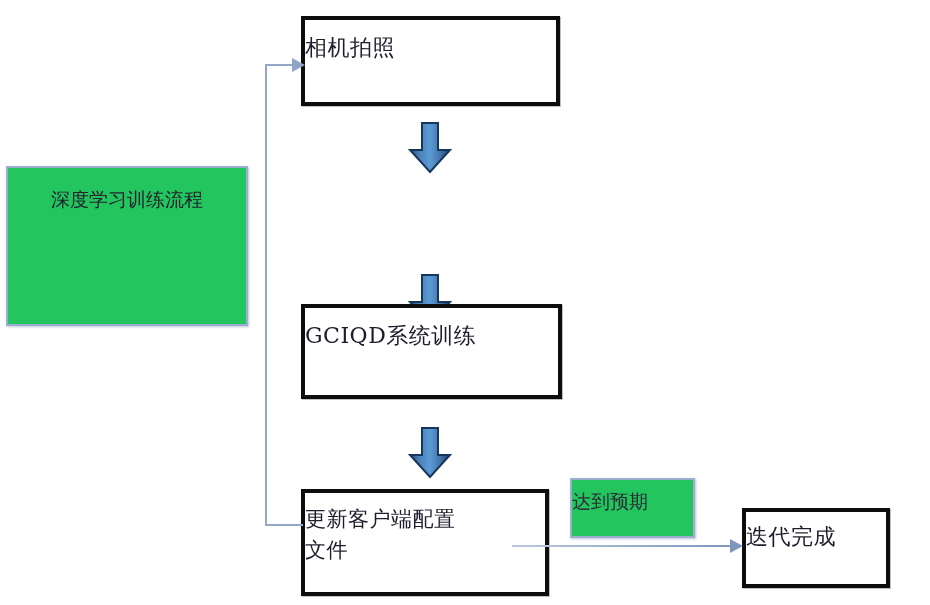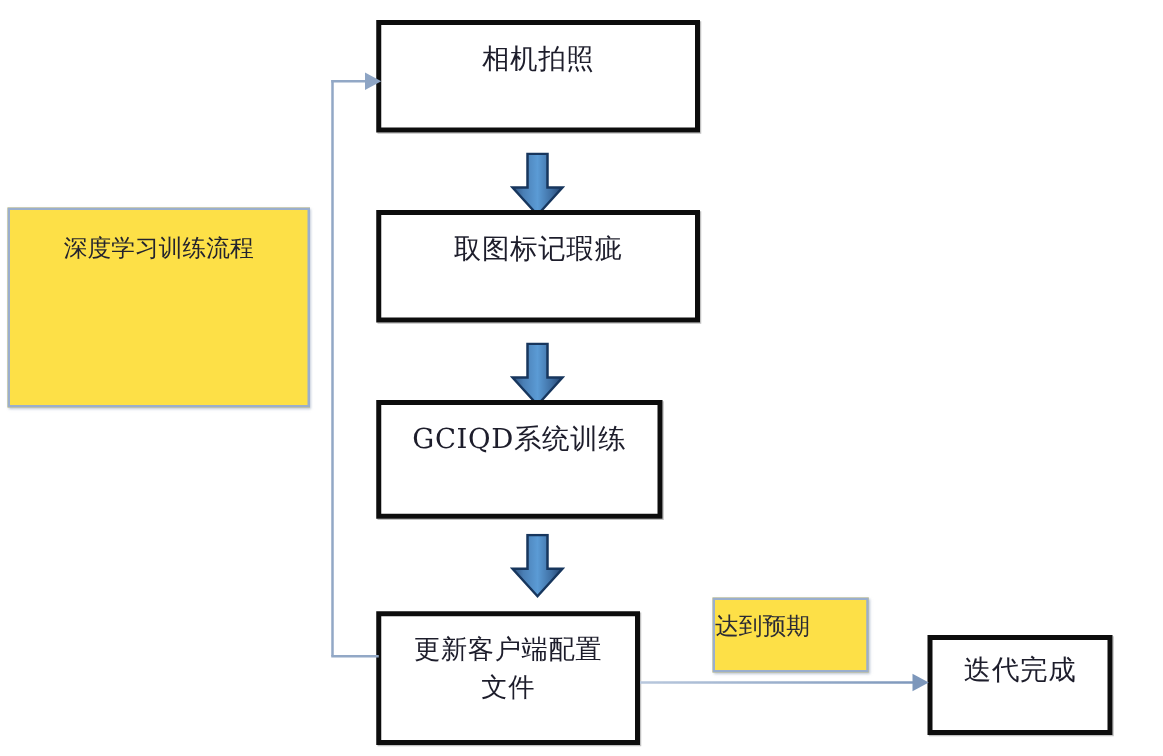--- a/index.html
+++ b/index.html
@@ -21,33 +21,32 @@
     position: absolute;
     box-sizing: border-box;
     background: #ffffff;
     border: 4px solid #0d0d0d;
     box-shadow: 1px 1px 0 rgba(140,140,140,0.55);
   }
   .proc-label {
     position: absolute;
     left: 0;
     right: 0;
-    text-align: center;
     color: #1d1d2b;
     font-size: 22px;
     line-height: 30px;
     letter-spacing: 0.5px;
     white-space: pre-line;
   }
 
   
   .light-box {
     position: absolute;
     box-sizing: border-box;
-    background: #fde047;
+    background: #22c55e;
     border: 2px solid #9aaecd;
     box-shadow: 1px 1px 2px rgba(150,165,190,0.65);
   }
   .light-label {
     position: absolute;
     left: 0;
     right: 0;
     color: #2b2b35;
     white-space: pre-line;
   }
@@ -116,59 +115,56 @@
           <stop offset="22%" stop-color="#4a7fb5"></stop>
           <stop offset="50%" stop-color="#5b9bd5"></stop>
           <stop offset="78%" stop-color="#3f6fa3"></stop>
           <stop offset="100%" stop-color="#23406b"></stop>
         </linearGradient>
       </defs>
       <path d="M14,1 L30,1 L30,28 L42,28 L22,50 L2,28 L14,28 Z" fill="url(#ag1)" stroke="#17365d" stroke-width="2" stroke-linejoin="miter"></path>
     </svg>
   </div>
 
-  <div class="proc-box" style="left:301px; top:168px; width:259px; height:90px;">
-    <div class="proc-label" style="top:13px;">取图标记瑕疵</div>
-  </div>
 
   <div class="block-arrow" style="left:408px; top:274px;">
     <svg width="44" height="52" viewBox="0 0 44 52" xmlns="http://www.w3.org/2000/svg">
       <defs>
         <linearGradient id="ag2" x1="0" y1="0" x2="1" y2="0">
           <stop offset="0%" stop-color="#2e4f7c"></stop>
           <stop offset="22%" stop-color="#4a7fb5"></stop>
           <stop offset="50%" stop-color="#5b9bd5"></stop>
           <stop offset="78%" stop-color="#3f6fa3"></stop>
           <stop offset="100%" stop-color="#23406b"></stop>
         </linearGradient>
       </defs>
       <path d="M14,1 L30,1 L30,28 L42,28 L22,50 L2,28 L14,28 Z" fill="url(#ag2)" stroke="#17365d" stroke-width="2" stroke-linejoin="miter"></path>
     </svg>
   </div>
 
-  <div class="proc-box" style="left:301px; top:320px; width:229px; height:95px;">
+  <div class="proc-box" style="left:301px; top:304px; width:261px; height:95px;">
     <div class="proc-label" style="top:13px;">GCIQD系统训练</div>
   </div>
 
   <div class="block-arrow" style="left:408px; top:427px;">
     <svg width="44" height="52" viewBox="0 0 44 52" xmlns="http://www.w3.org/2000/svg">
       <defs>
         <linearGradient id="ag3" x1="0" y1="0" x2="1" y2="0">
           <stop offset="0%" stop-color="#2e4f7c"></stop>
           <stop offset="22%" stop-color="#4a7fb5"></stop>
           <stop offset="50%" stop-color="#5b9bd5"></stop>
           <stop offset="78%" stop-color="#3f6fa3"></stop>
           <stop offset="100%" stop-color="#23406b"></stop>
         </linearGradient>
       </defs>
       <path d="M14,1 L30,1 L30,28 L42,28 L22,50 L2,28 L14,28 Z" fill="url(#ag3)" stroke="#17365d" stroke-width="2" stroke-linejoin="miter"></path>
     </svg>
   </div>
 
-  <div class="proc-box" style="left:301px; top:489px; width:211px; height:107px;">
+  <div class="proc-box" style="left:301px; top:489px; width:248px; height:107px;">
     <div class="proc-label" style="top:11px; font-size:21px; line-height:31px;">更新客户端配置
 文件</div>
   </div>
 
   <div class="light-box" style="left:570px; top:478px; width:125px; height:60px;">
     <div class="light-label" style="top:8px; font-size:19px; line-height:26px;">达到预期</div>
   </div>
 
   <div class="proc-box" style="left:742px; top:508px; width:148px; height:80px;">
     <div class="proc-label" style="top:10px;">迭代完成</div>

